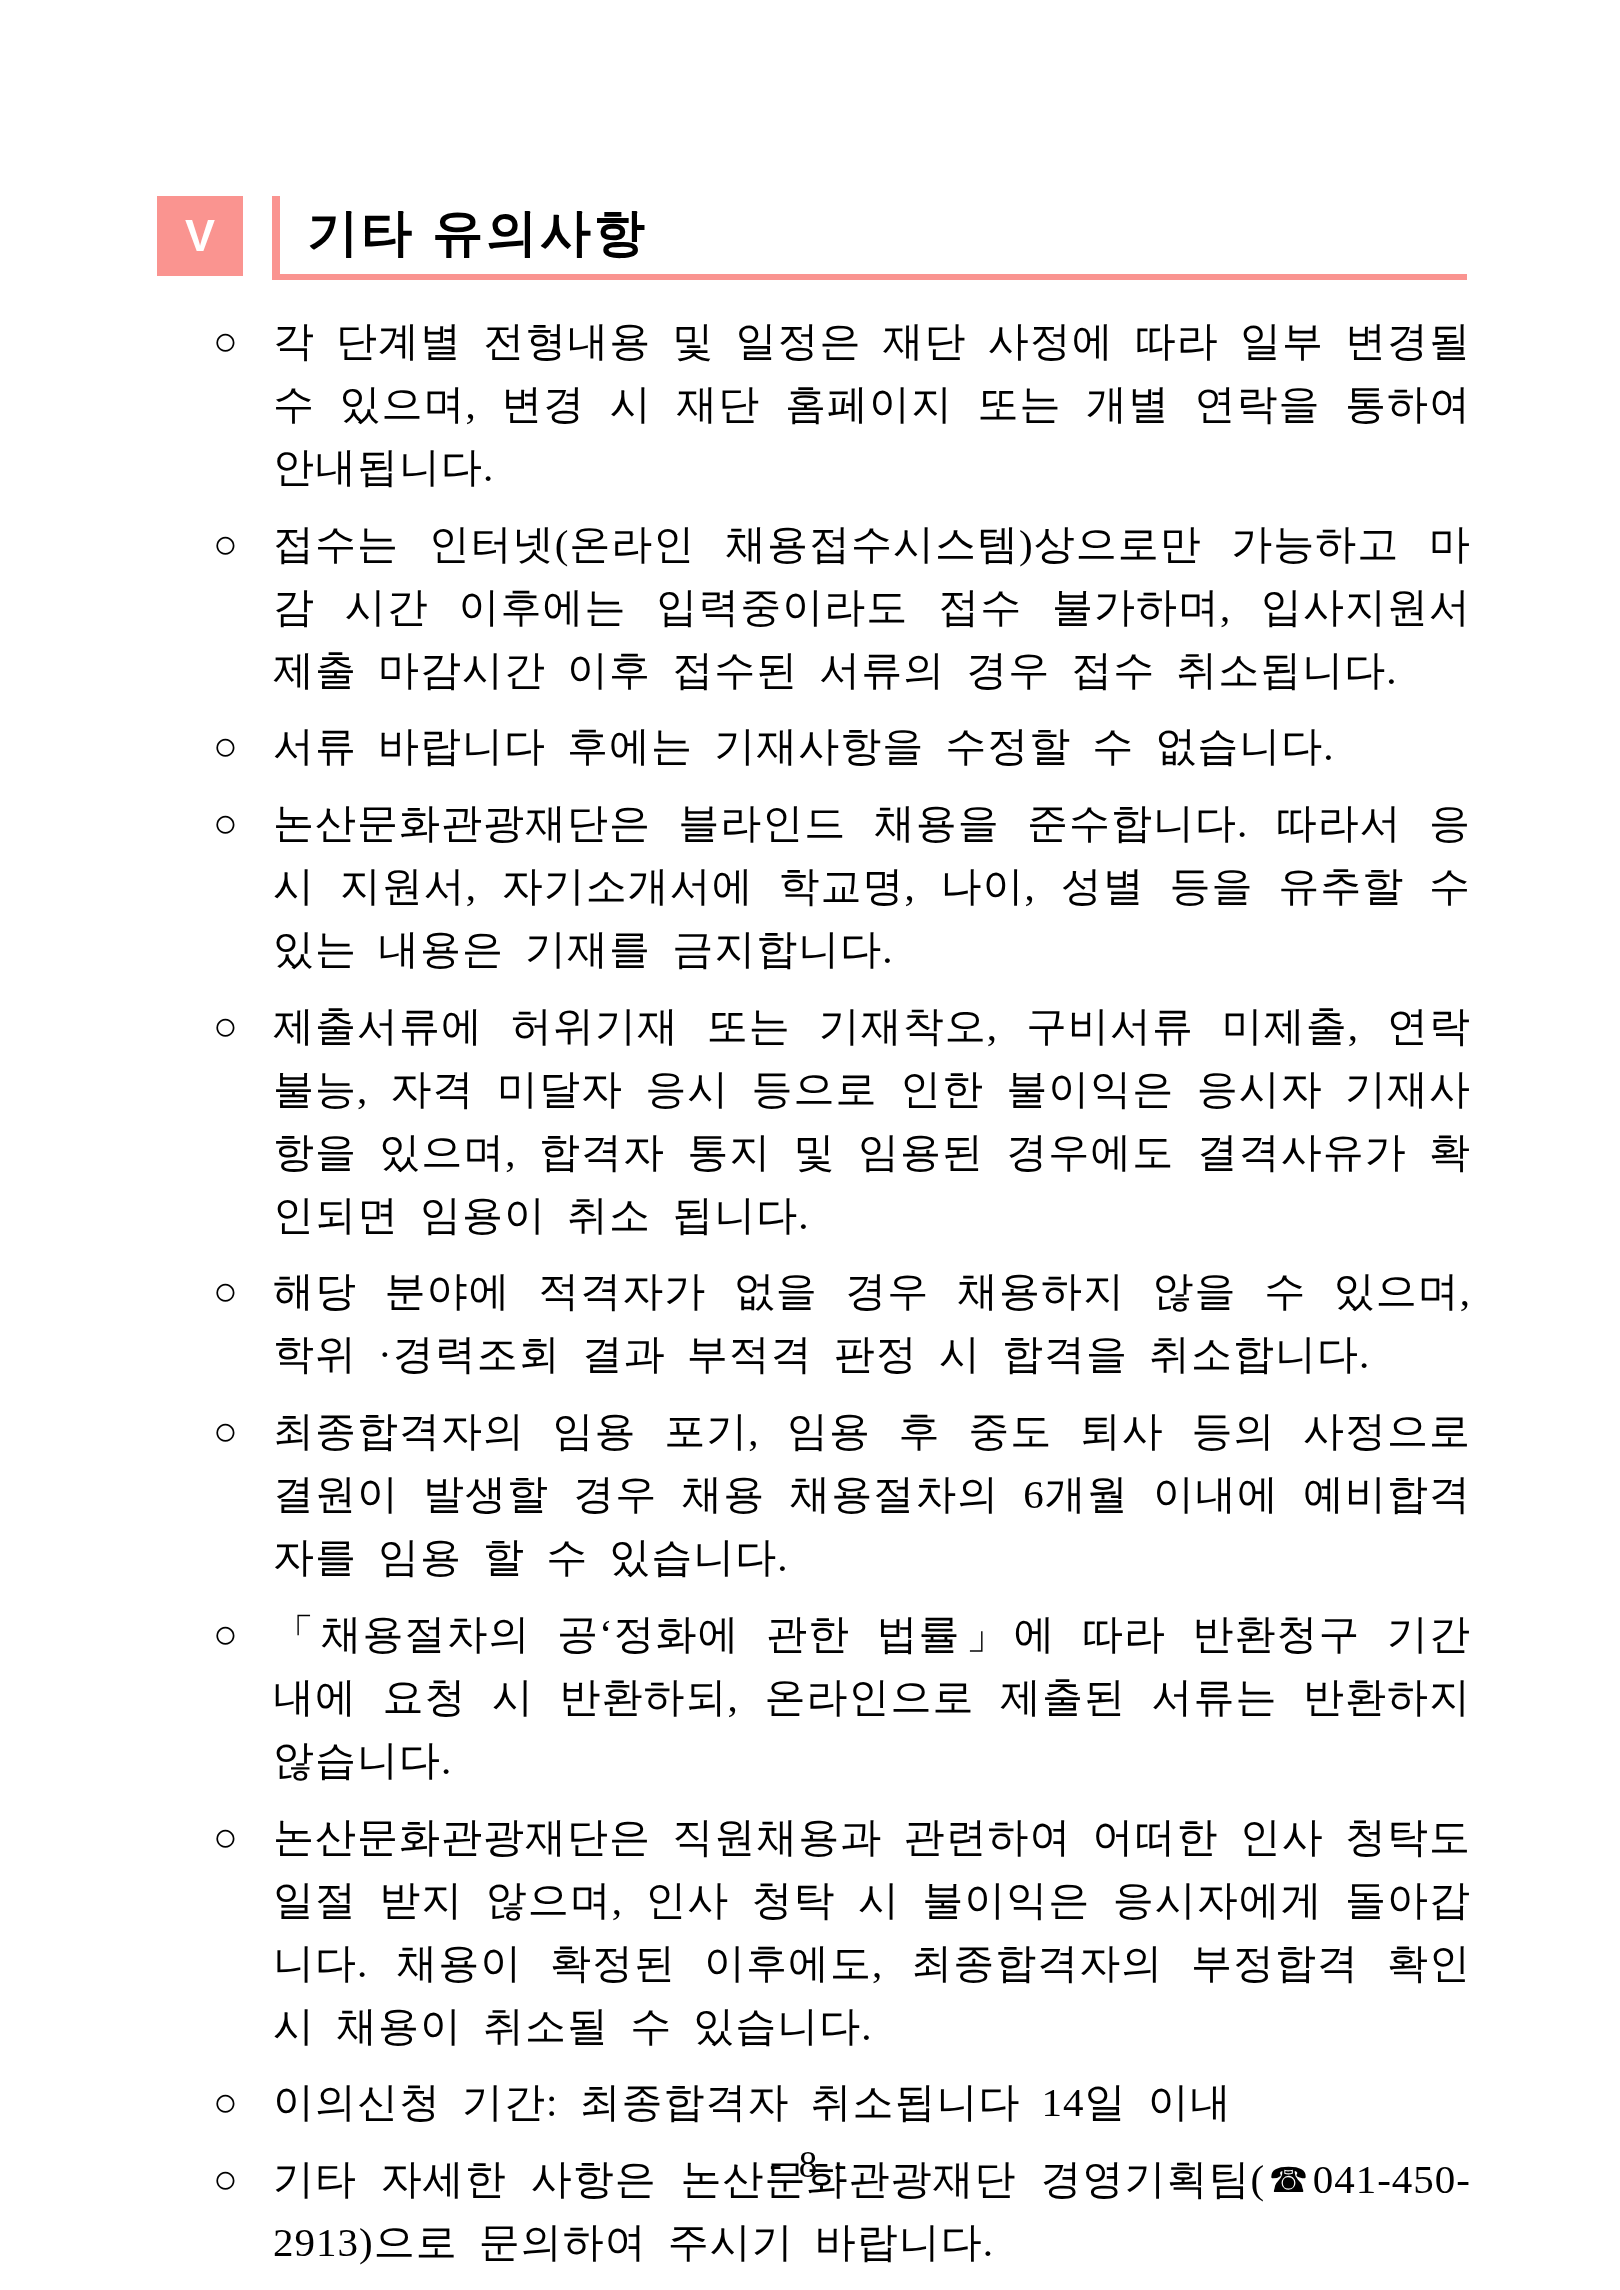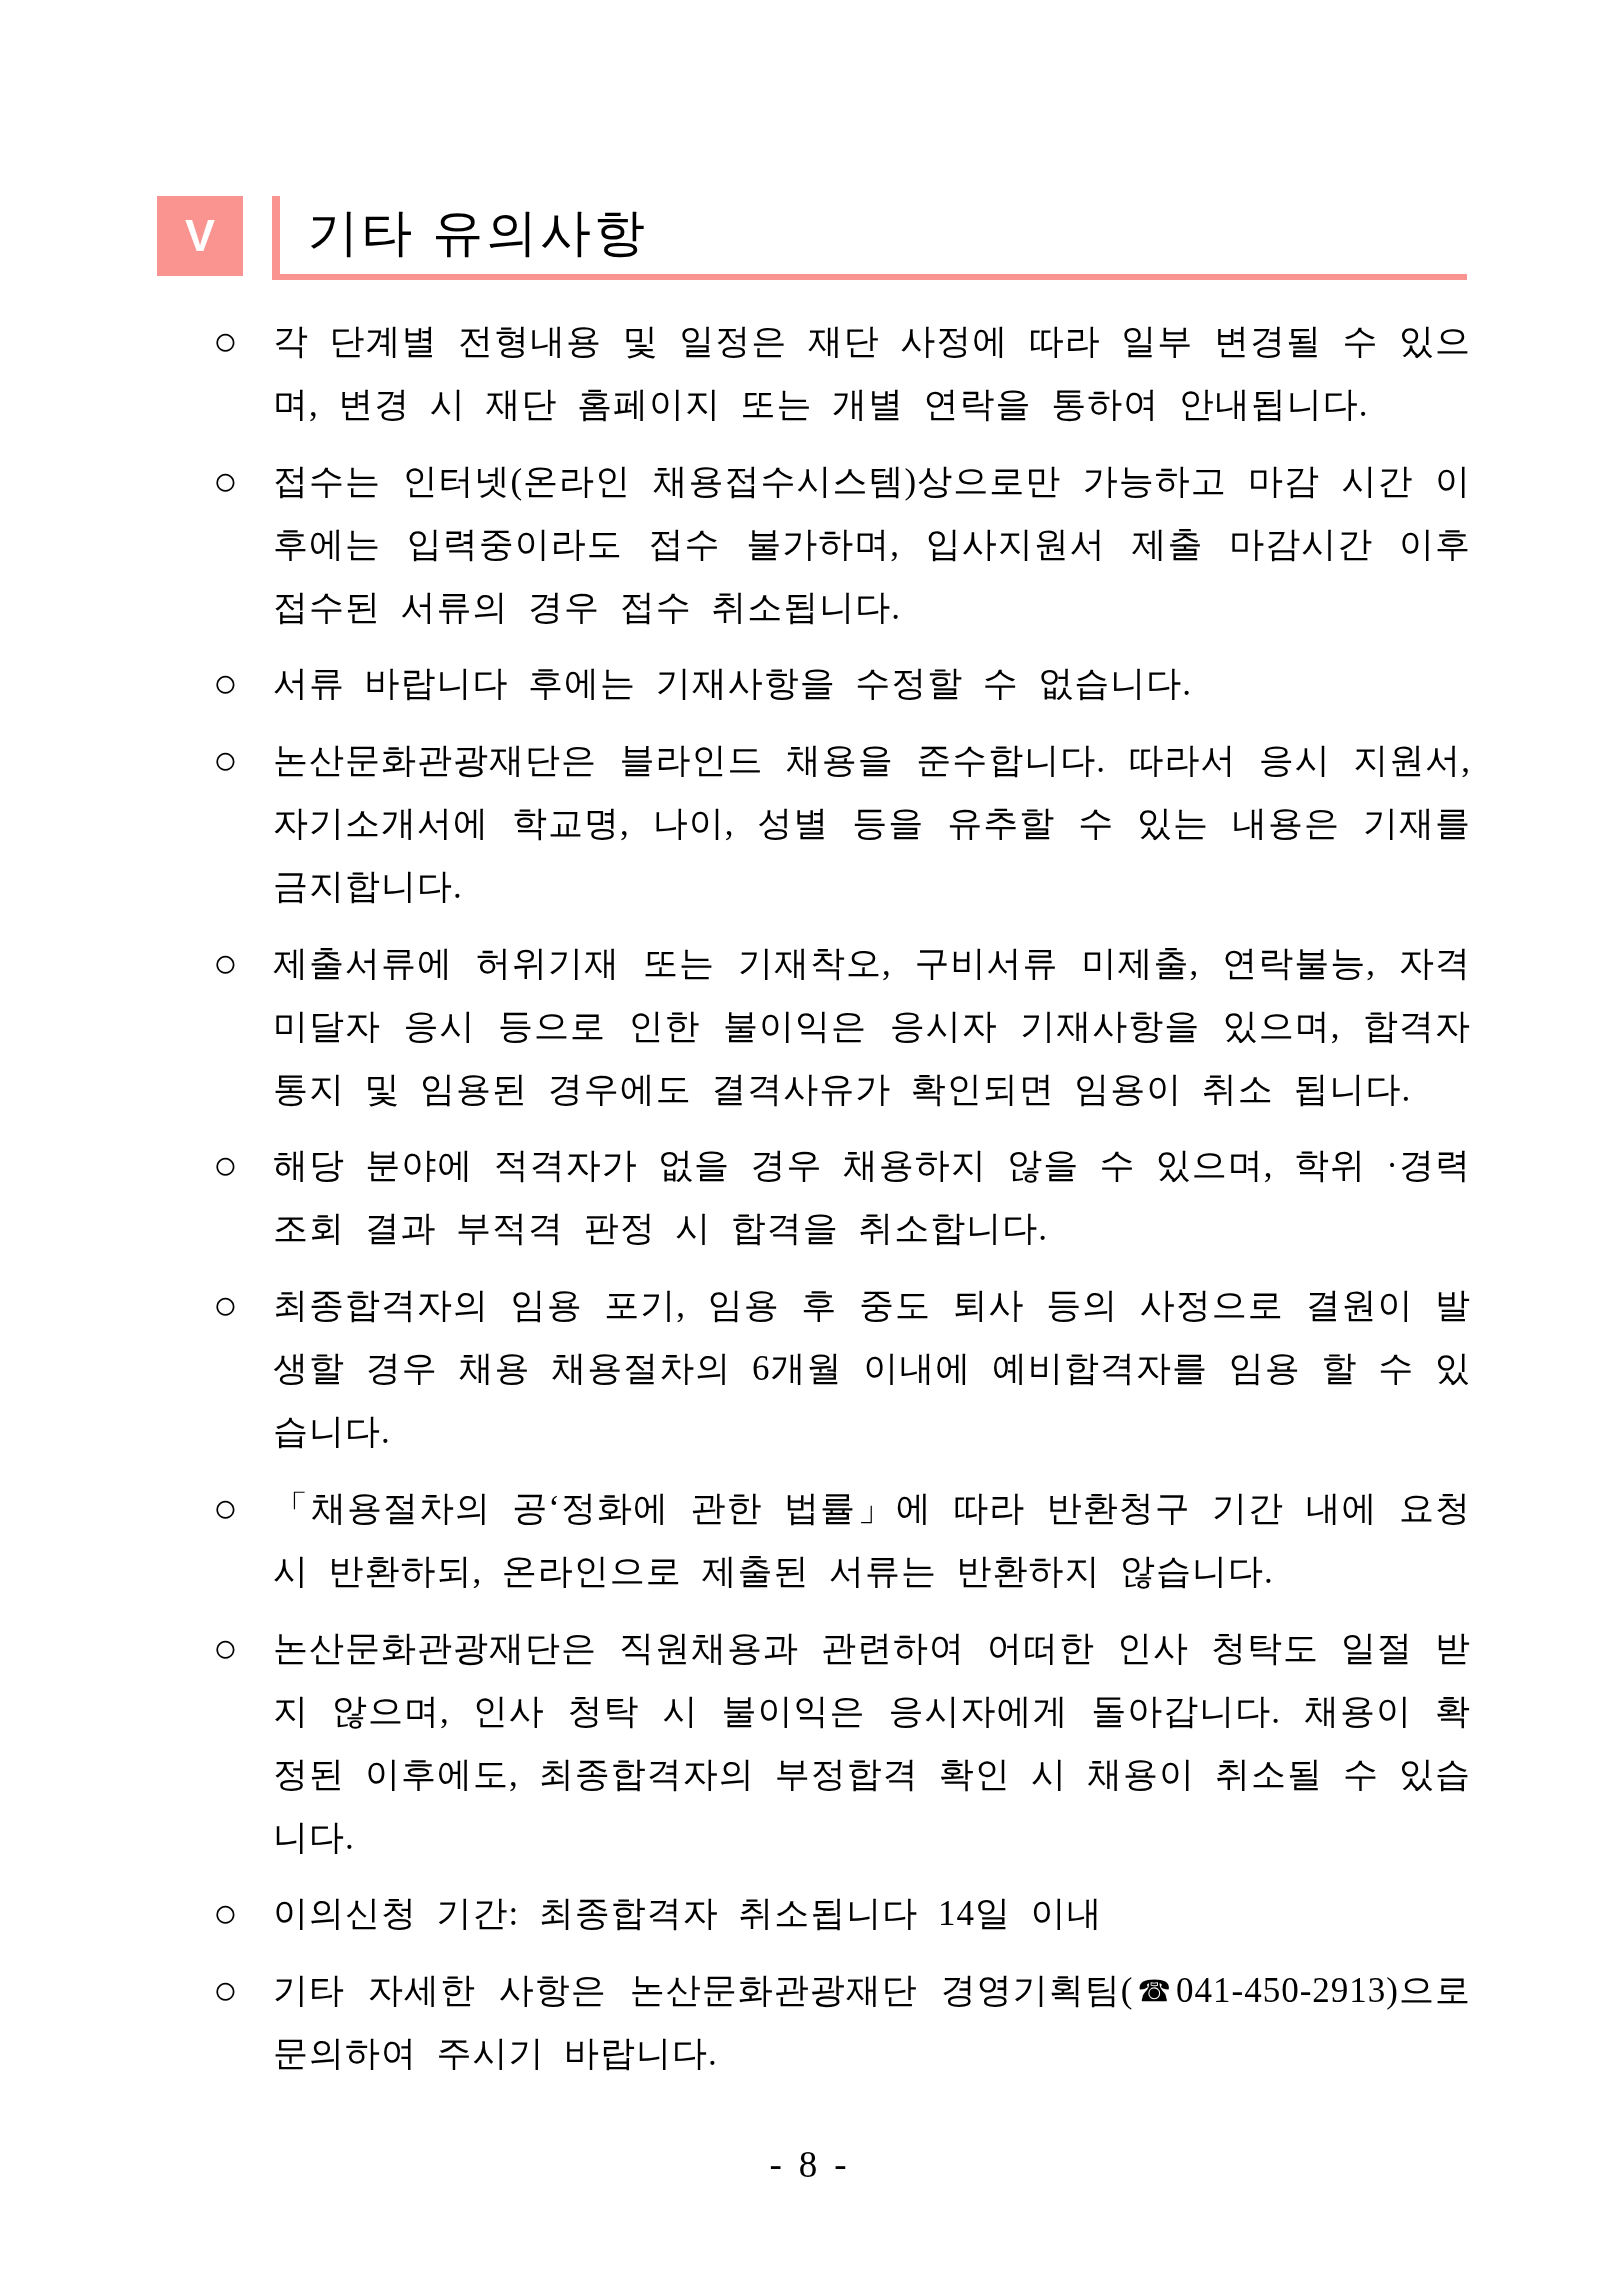--- a/index.html
+++ b/index.html
@@ -42,21 +42,21 @@
     margin-left: 29px;
     height: 84px;
     border-left: 8.8px solid var(--accent);
     border-bottom: 6.9px solid var(--accent);
     padding-left: 27.4px;
     display: flex;
     align-items: center;
   }
   .title-text {
     font-family: "Liberation Sans", "DejaVu Sans", sans-serif;
-    font-weight: normal;
+    font-weight: bold;
     font-size: 51px;
     letter-spacing: 2.9px;
     line-height: 1;
     padding-bottom: 5.9px;
   }
 
   
   .bullets {
     position: absolute;
     top: 310px;
@@ -69,21 +69,21 @@
     margin-bottom: 13.7px;
   }
   .marker {
     flex: none;
     width: 60px;
     font-size: 41px;
     line-height: 63px;
   }
   .btext {
     flex: 1;
-    font-size: 35px;
+    font-size: 41px;
     line-height: 63px;
     letter-spacing: 1px;
     word-spacing: 9.8px;
     text-align: justify;
     text-align-last: left;
     word-break: normal;
   }
 
   
   .page-number {

